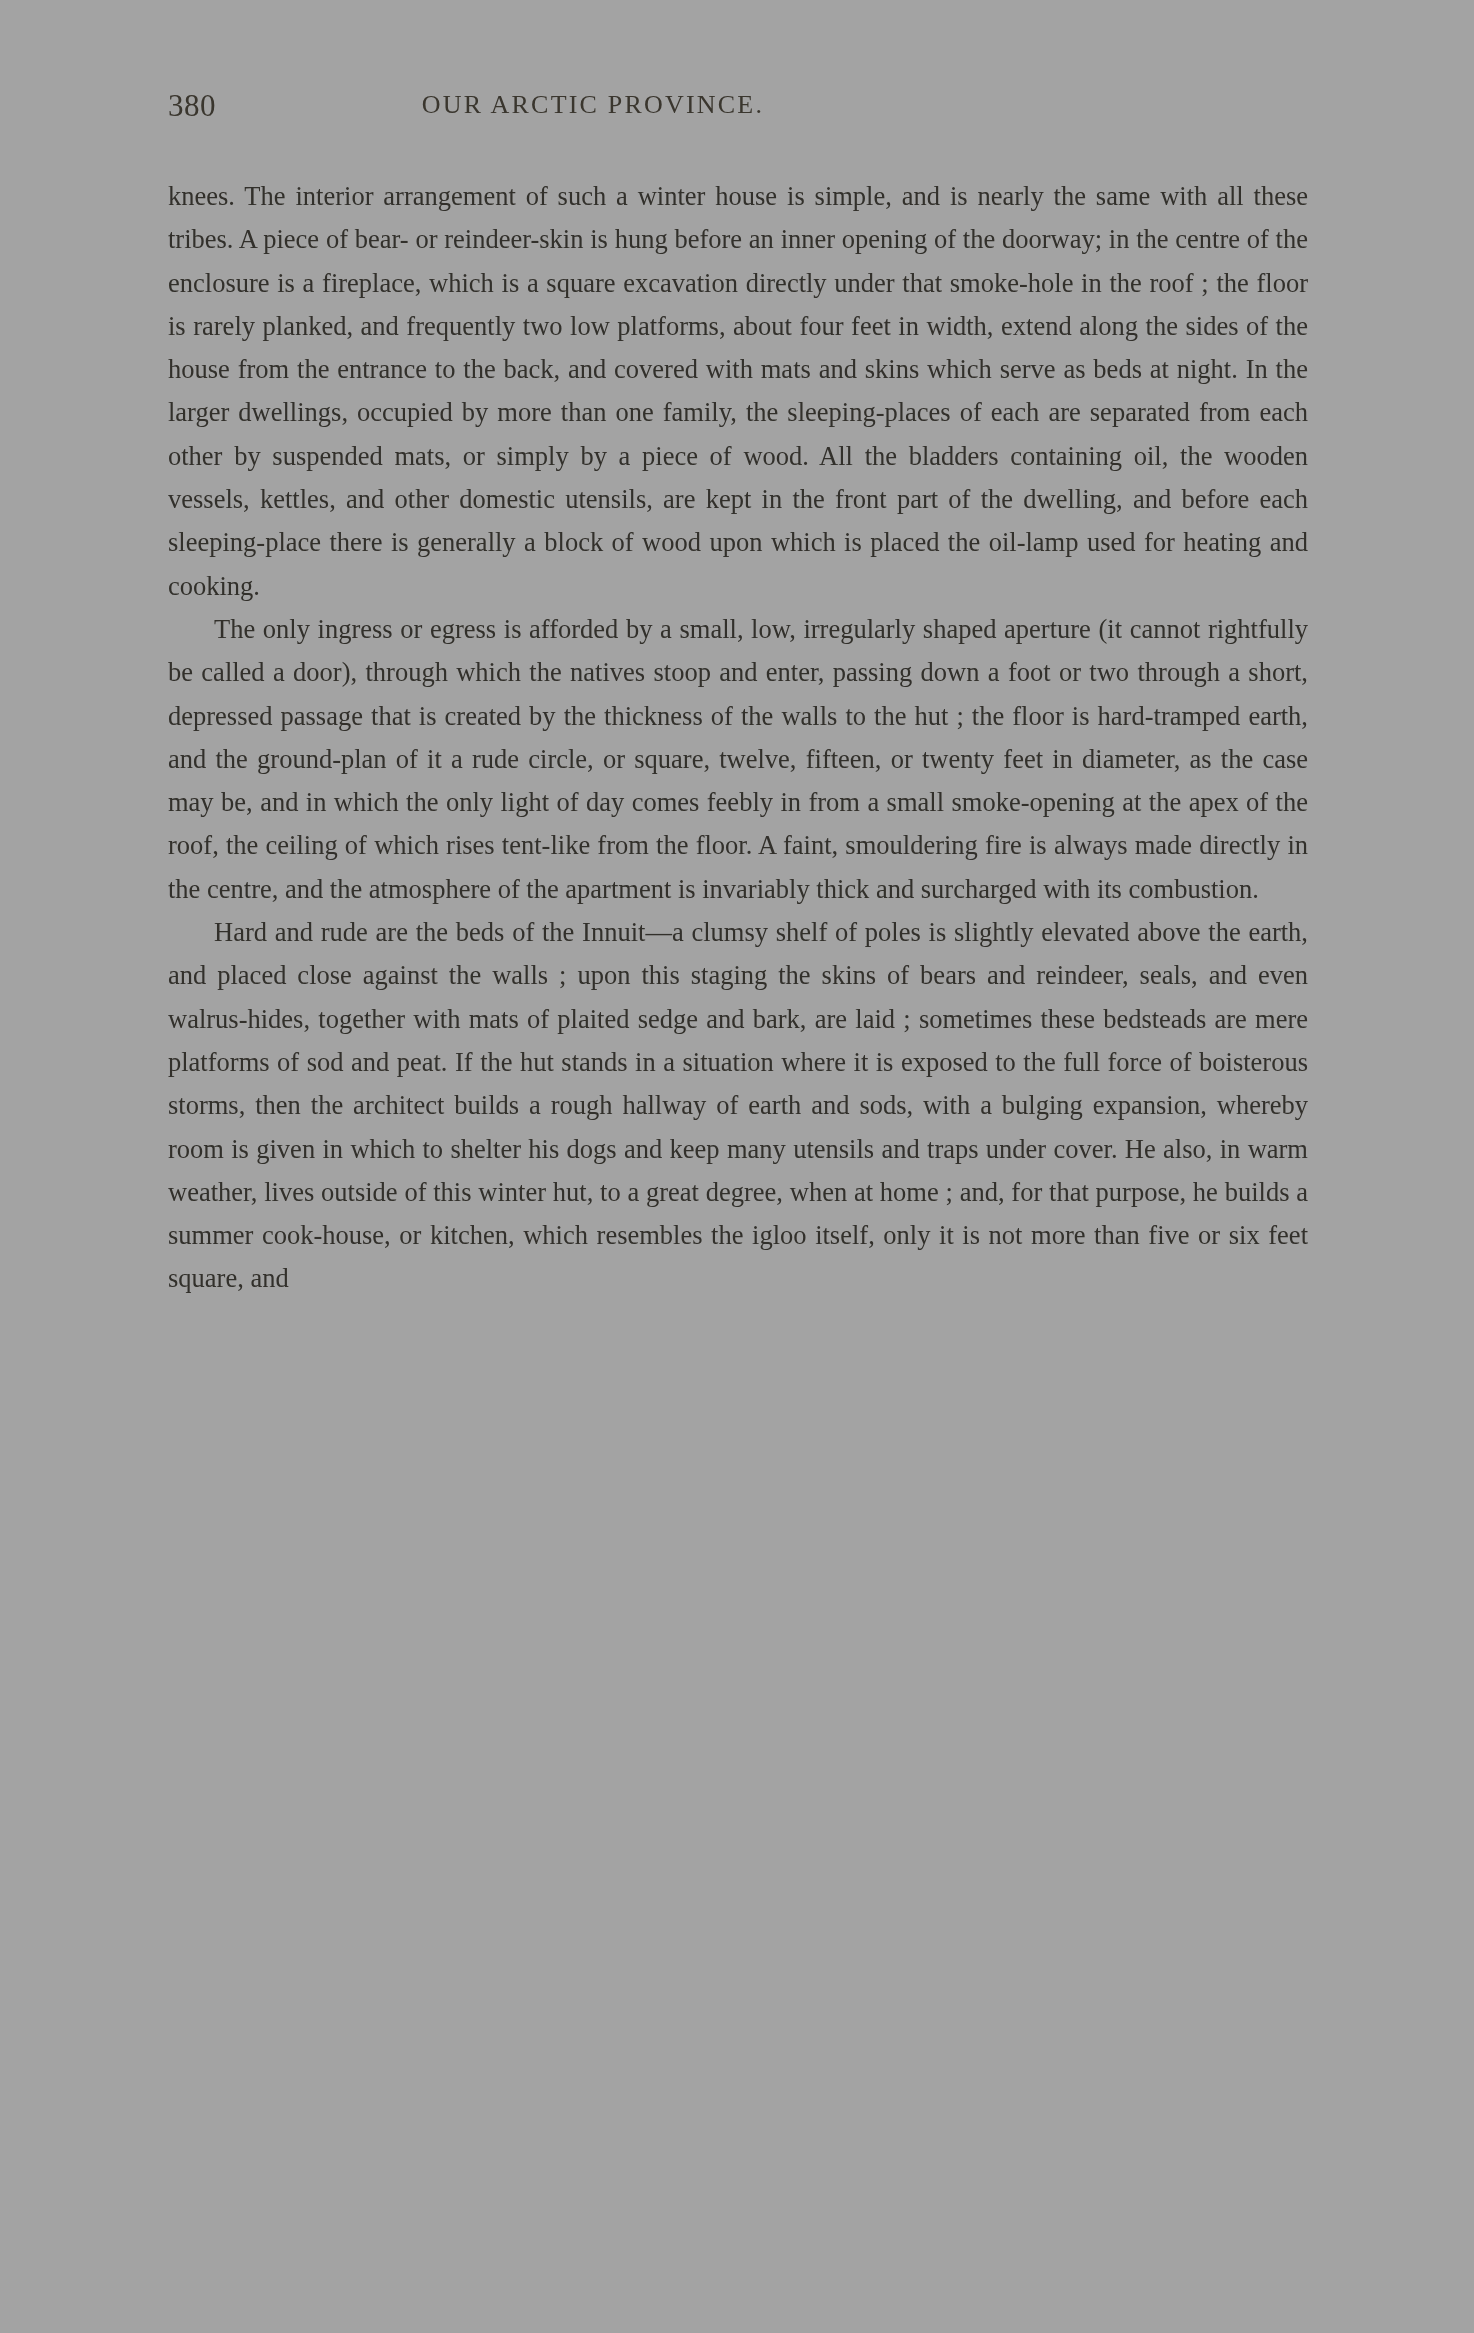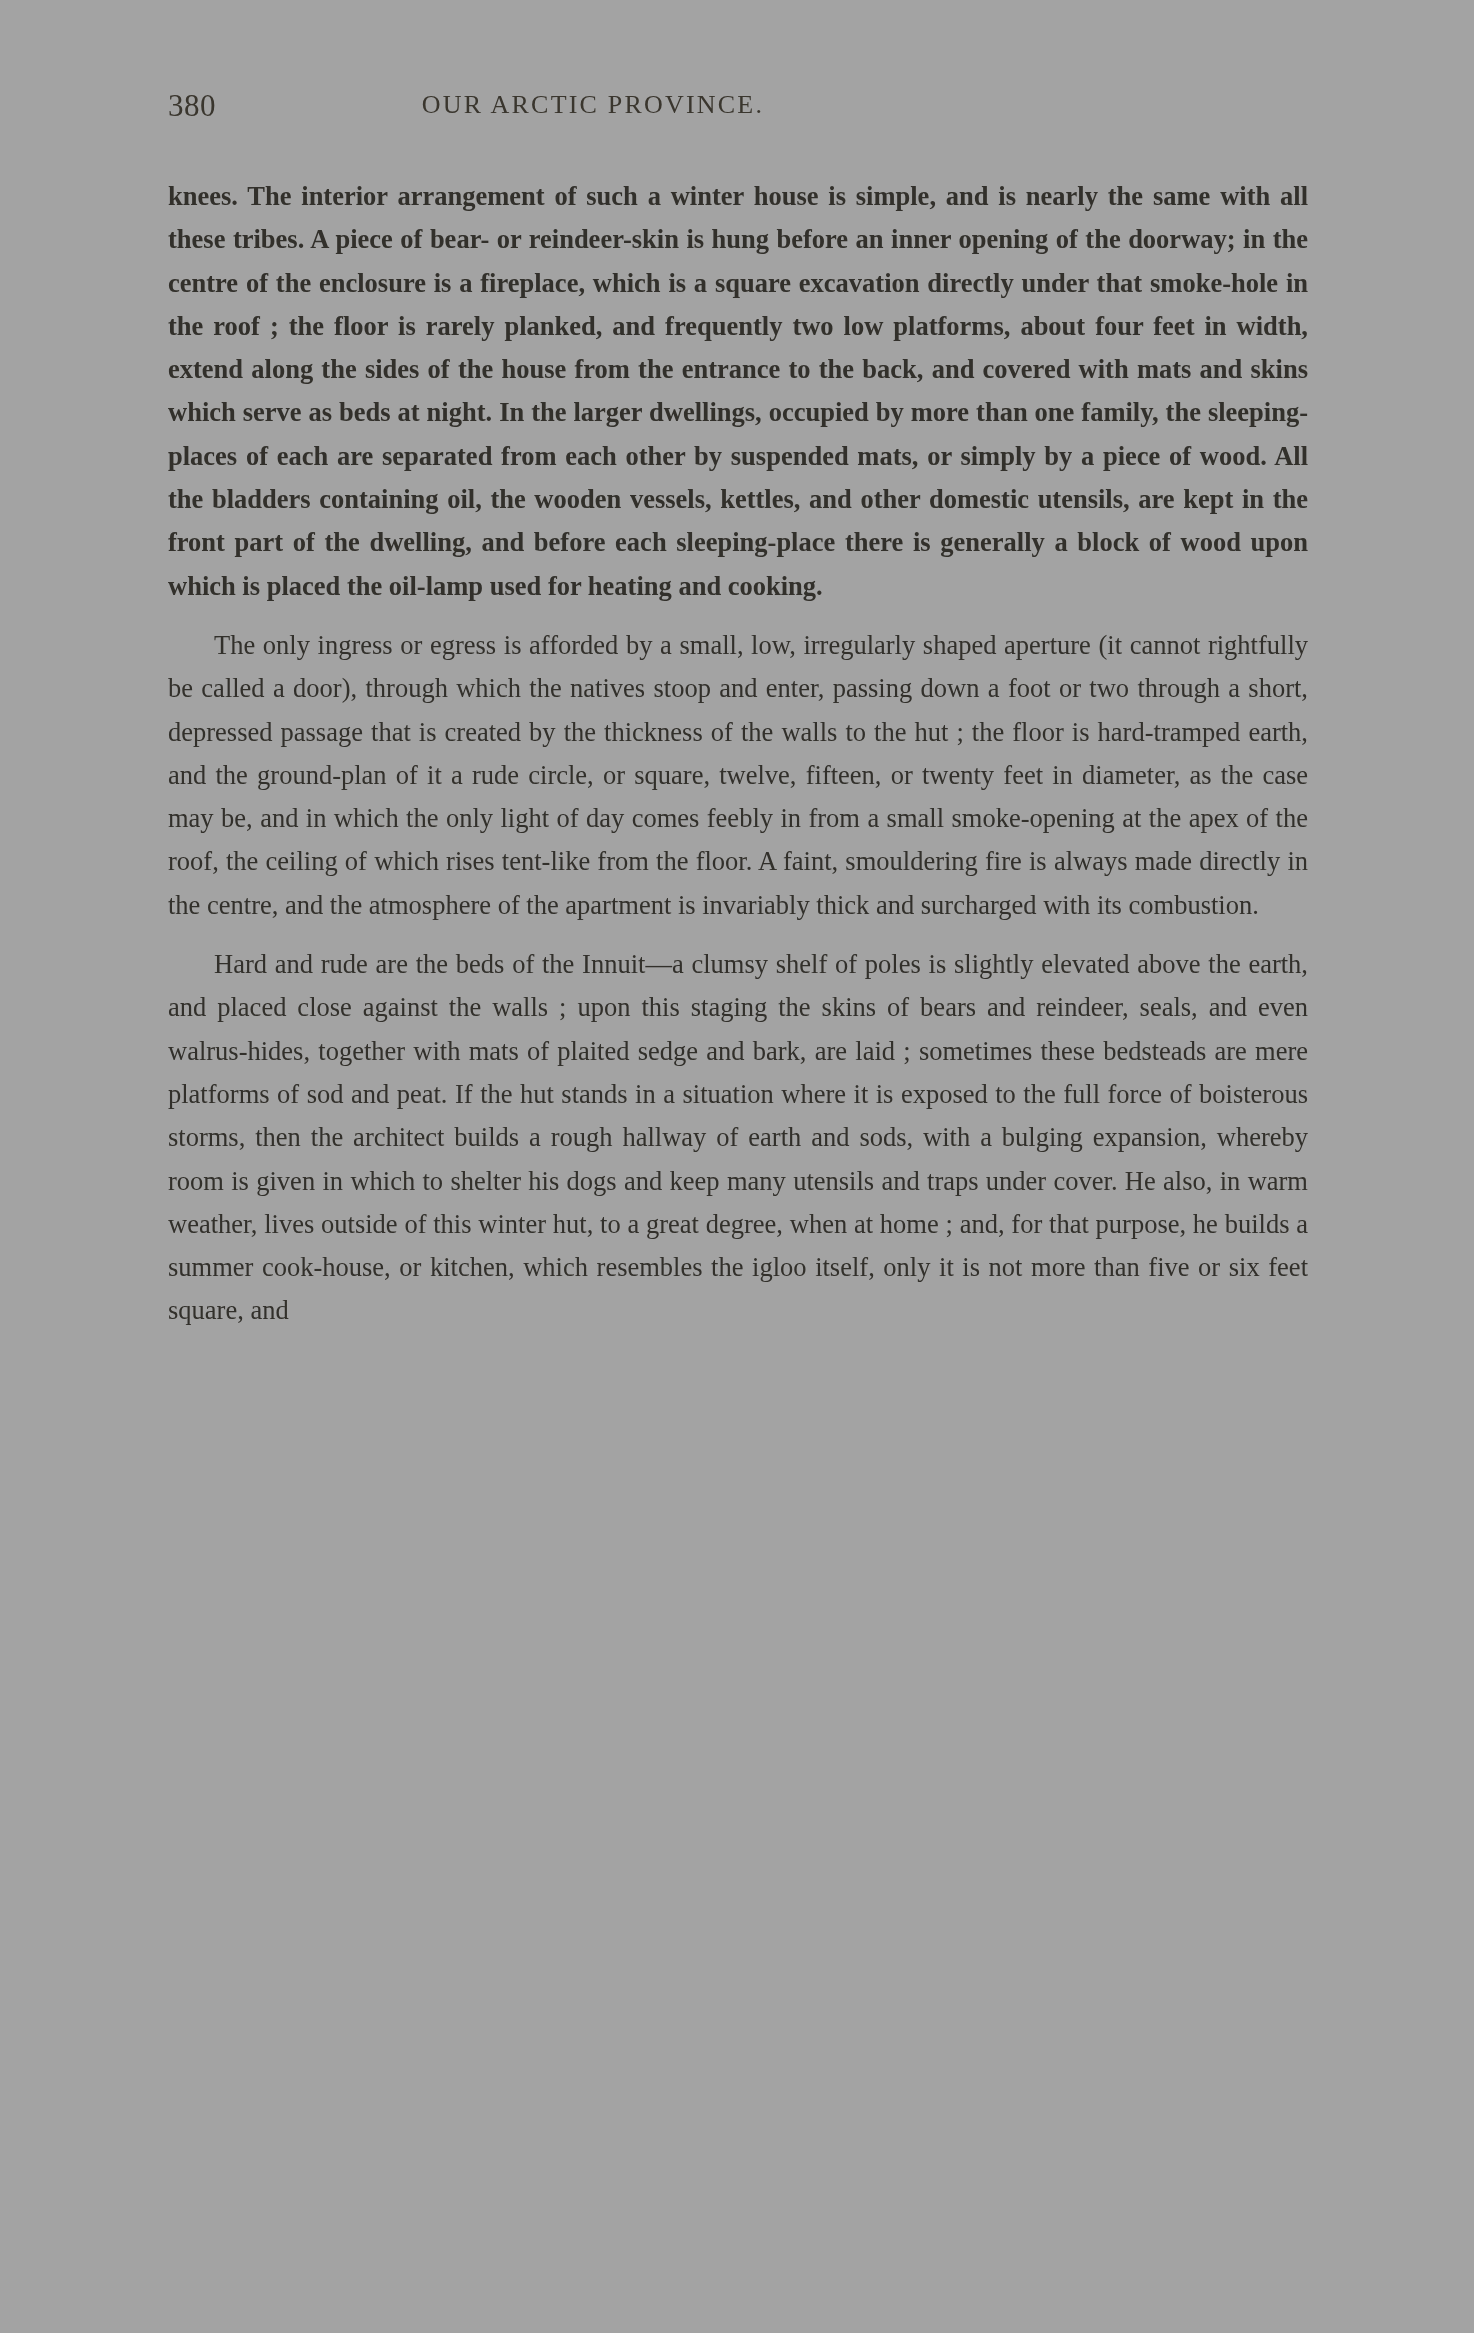--- a/index.html
+++ b/index.html
@@ -56,24 +56,23 @@
     line-height: 43.3px;
     text-align: justify;
     color: #32302b;
   }
   .body-text p {
     margin: 0;
     text-indent: 46px;
   }
   .body-text p.first {
     text-indent: 0;
-    font-weight: bold;
   }
   .body-text p + p {
-    margin-top: 16px;
+    margin-top: 0;
   }
   
   .body-text, .folio, .running-head {
     -webkit-font-smoothing: antialiased;
   }
 </style>
 </head>
 <body>
 
 <div class="page">

